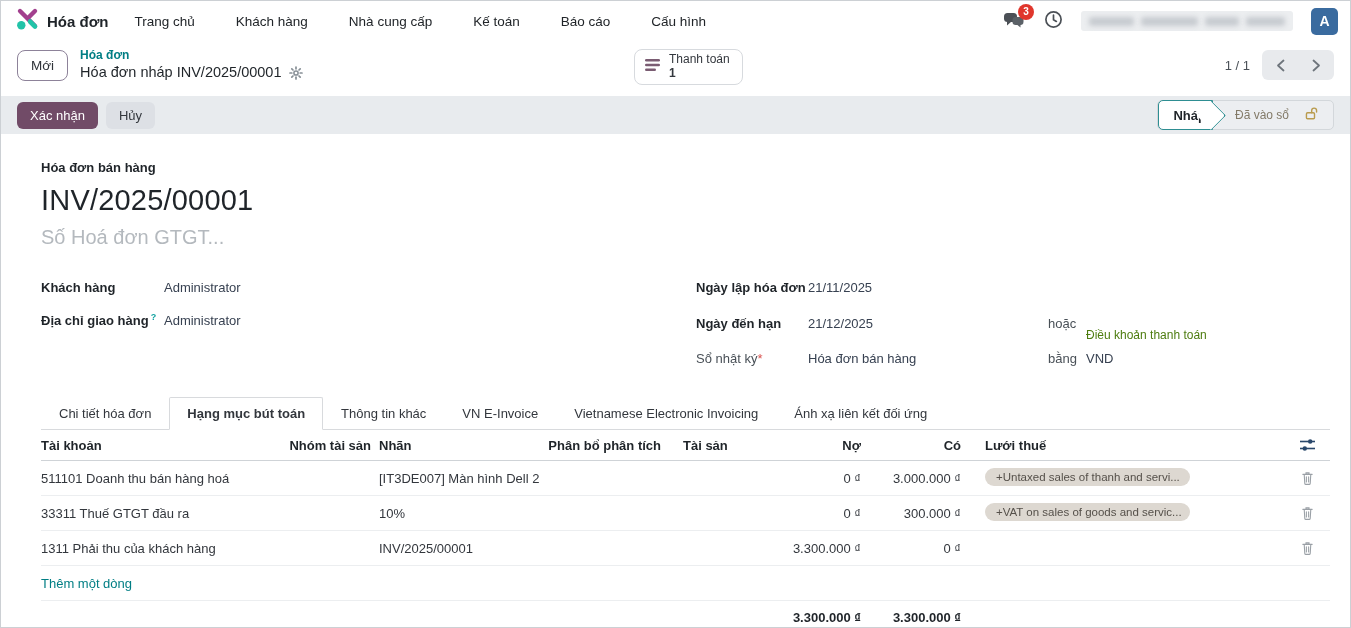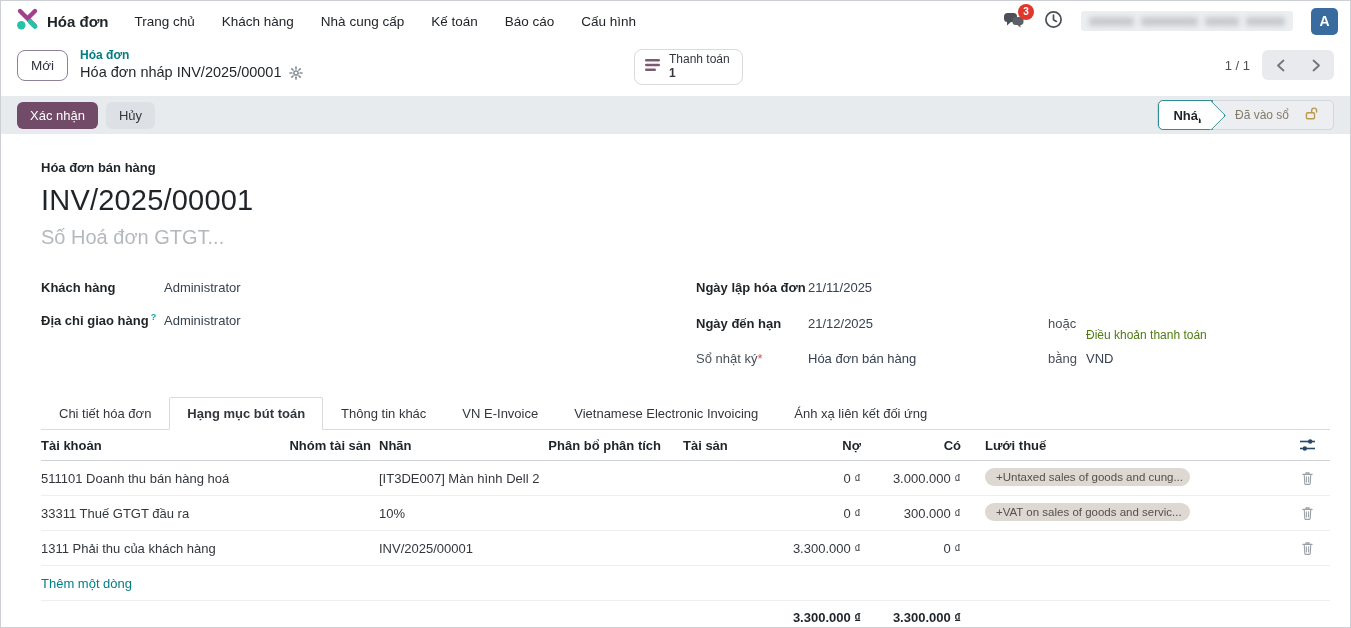--- a/index.html
+++ b/index.html
@@ -3,21 +3,21 @@
 <meta charset="utf-8">
 <style>
   * { margin:0; padding:0; box-sizing:border-box; }
   html,body { width:1351px; height:628px; font-family:"Liberation Sans", sans-serif; background:#fff; }
   .window { width:1351px; height:628px; border:1px solid #ccd0d4; display:flex; flex-direction:column; overflow:hidden; background:#fff; }
 
   
   .navbar { height:40px; flex:0 0 40px; display:flex; align-items:center; padding:0 12px 0 14px; background:#fff; }
   .brand { display:flex; align-items:center; gap:8px; margin-right:26px; cursor:pointer; }
   .brand-name { font-size:15px; font-weight:700; color:#1f2429; }
-  .nav-menu { display:flex; align-items:flex-start; gap:27px; font-size:13.5px; color:#212529; }
+  .nav-menu { display:flex; align-items:flex-start; gap:41px; font-size:13.5px; color:#212529; }
   .nav-item { cursor:pointer; white-space:nowrap; }
   .nav-right { margin-left:auto; display:flex; align-items:center; gap:18px; }
   .msg-wrap { position:relative; width:24px; height:20px; }
   .badge { position:absolute; top:-7px; right:-8px; background:#e0362c; color:#fff; font-size:10px; font-weight:700; border-radius:50%; min-width:16px; height:16px; line-height:16px; text-align:center; padding:0 2px; }
   .redacted { width:212px; height:20px; border-radius:3px; background:#eceef0; overflow:hidden; display:flex; align-items:center; gap:7px; padding:0 8px; }
   .redacted i { display:block; height:9px; border-radius:3px; background:#c7cbd0; filter:blur(2.5px); }
   .avatar { width:27px; height:27px; border-radius:5px; background:#3a6b9f; color:#fff; font-size:14px; font-weight:700; display:flex; align-items:center; justify-content:center; cursor:pointer; }
 
   
   .cpanel { height:48px; flex:0 0 48px; display:flex; align-items:center; padding:0 16px; background:#fff; position:relative; }
@@ -281,21 +281,21 @@
       </div>
 
       <div class="trow body-row">
         <span class="tcell">511101 Doanh thu bán hàng hoá</span>
         <span class="tcell num"></span>
         <span class="tcell">[IT3DE007] Màn hình Dell 25''</span>
         <span class="tcell num"></span>
         <span class="tcell"></span>
         <span class="tcell num">0 ₫</span>
         <span class="tcell num">3.000.000 ₫</span>
-        <span class="tcell tax-col"><span class="pill">+Untaxed sales of goods and cung...</span></span>
+        <span class="tcell tax-col"><span class="pill">+Untaxed sales of thanh and servi...</span></span>
         <span class="actions icon-btn">
           <svg width="15" height="16" viewBox="0 0 16 17">
             <path d="M3,4.6 h10 M6.4,4.6 V3 h3.2 v1.6 M4.5,4.6 l0.6,9.6 a1.2,1.2 0 0 0 1.2,1.1 h3.4 a1.2,1.2 0 0 0 1.2,-1.1 l0.6,-9.6 M6.8,7.3 v5.4 M9.2,7.3 v5.4" fill="none" stroke="#9aa0a6" stroke-width="1.15" stroke-linecap="round"></path>
           </svg>
         </span>
       </div>
 
       <div class="trow body-row">
         <span class="tcell">33311 Thuế GTGT đầu ra</span>
         <span class="tcell num"></span>

